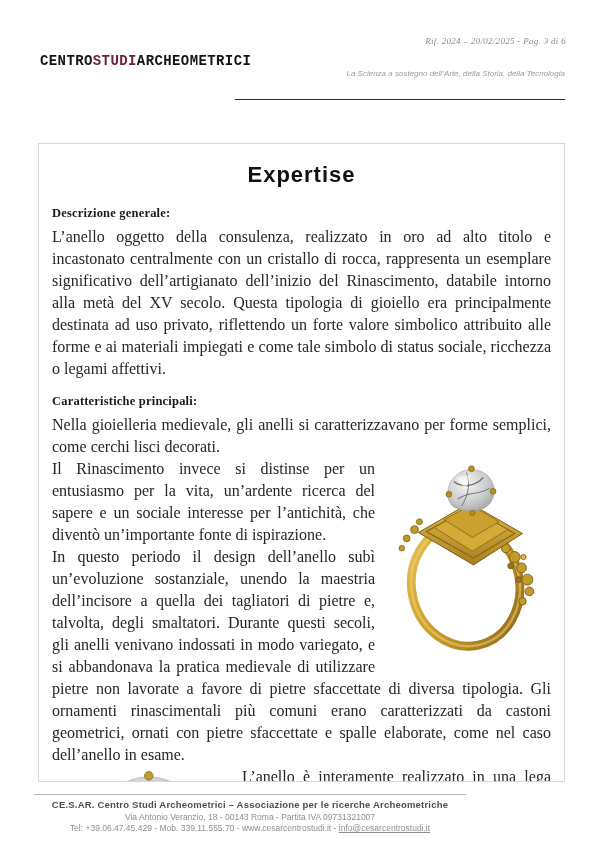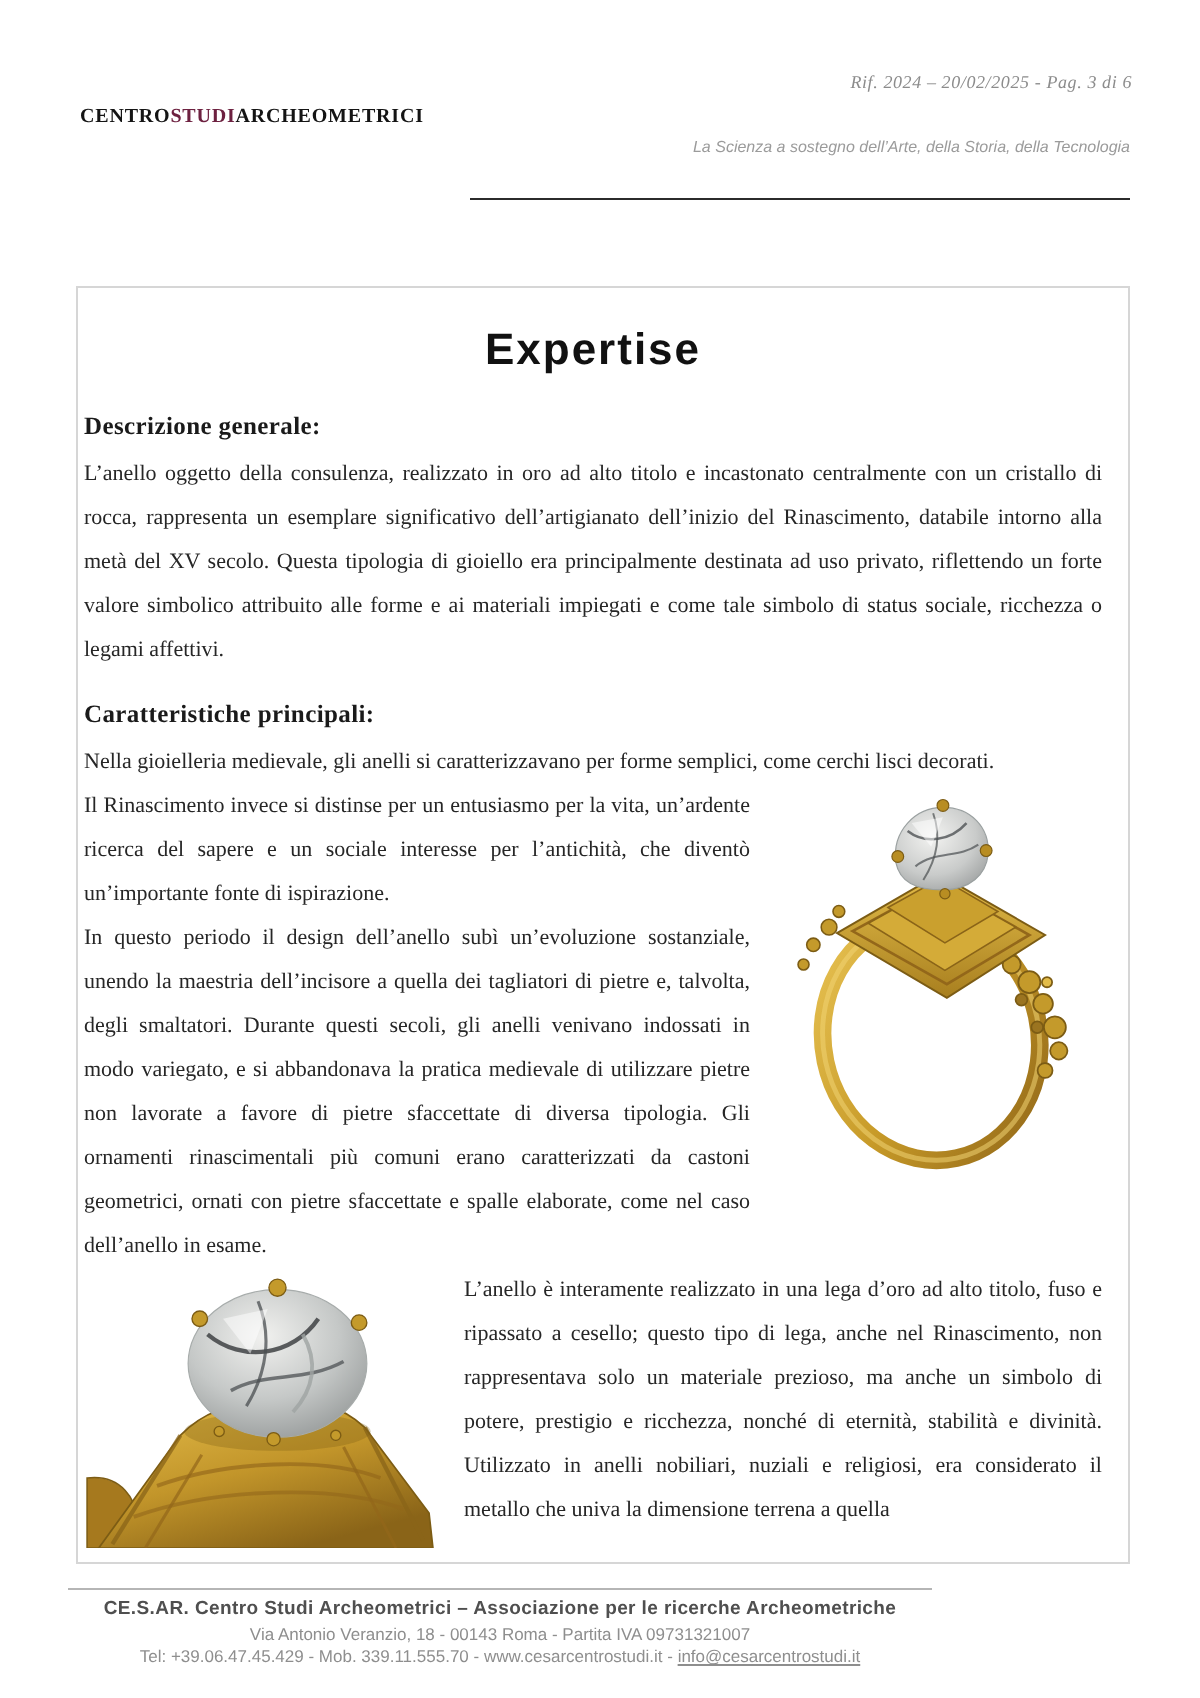--- a/index.html
+++ b/index.html
@@ -11,50 +11,50 @@
   .ref-line{
     position:absolute;top:36px;right:34px;
     font:italic 9px "Liberation Serif", serif;color:#8c8c8c;letter-spacing:.3px;
   }
   .logo{position:absolute;top:50px;left:40px;}
   .logo-word{
     font-family:"Liberation Sans", sans-serif;font-weight:bold;
     font-size:43px;line-height:38px;letter-spacing:2px;color:#141414;
   }
   .logo-sub{
-    font-family:Liberation Serif, serif;font-weight:bold;
-    font-size:10px;letter-spacing:.4px;margin-top:3px;color:#141414;
+    font-family:Liberation Mono, monospace;font-weight:bold;
+    font-size:14px;letter-spacing:.4px;margin-top:3px;color:#141414;
   }
   .accent{color:#6d2140;}
   .tagline{
     position:absolute;top:66px;left:235px;width:330px;text-align:right;
     font:italic 8px "Liberation Sans", sans-serif;color:#9b9b9b;line-height:15px;
   }
   .tagline-rule{
     position:absolute;top:99px;left:235px;width:330px;
     border-top:1.5px solid #2b2b2b;
   }
   
   .frame{
     position:absolute;left:38px;top:143px;width:527px;height:639px;
     border:1px solid #d6d6d6;box-sizing:border-box;
-    padding:10px 13px 0 3px;overflow:hidden;background:#fff;
+    padding:10px 13px 0 13px;overflow:hidden;background:#fff;
   }
   .doc-title{
     text-align:center;font-family:"Liberation Sans", sans-serif;font-weight:bold;
     font-size:22px;letter-spacing:1px;color:#111;margin:8px 0 18px 0;
   }
   .sec-heading{
     font-family:"Liberation Serif", serif;font-weight:bold;
     font-size:12.5px;color:#1a1a1a;margin:14px 0 5px 0;letter-spacing:.2px;
   }
   .sec-heading.first{margin-top:6px;}
   .sec-heading .h-colon{font-weight:normal;}
   .body-p{
-    font-family:"Liberation Serif", serif;font-size:11px;color:#262626;
+    font-family:"Liberation Serif", serif;font-size:16px;color:#262626;
     line-height:22px;text-align:justify;margin:0;
   }
   .clear{clear:both;}
   
   .ring-fig{float:right;width:162px;height:202px;margin:2px 0 2px 14px;}
   .detail-fig{float:left;width:176px;height:136px;margin:4px 14px 0 0;}
   figure{margin:0;padding:0;}
   figure svg{display:block;width:100%;height:100%;}
   
   .footer{

